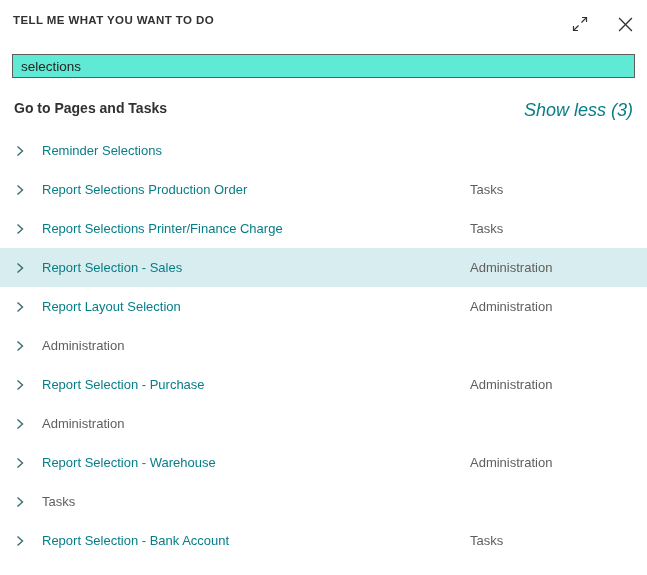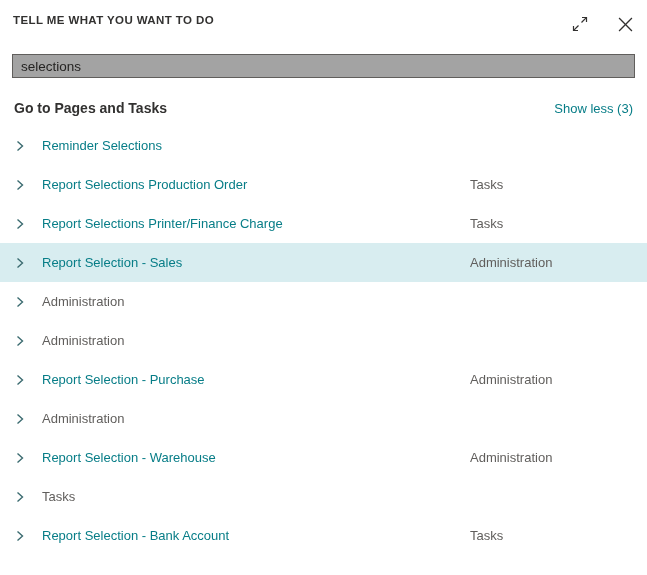--- a/index.html
+++ b/index.html
@@ -33,29 +33,29 @@
     background:none;border:none;padding:2px;margin:0;cursor:pointer;
     display:flex;align-items:center;justify-content:center;color:var(--title-text);
   }
 
   .search-row{padding:20px 12px 0 12px;}
   .search-input{
     width:100%;height:24px;
     border:1px solid var(--input-border);
     font-family:"Liberation Sans",sans-serif;
     font-size:13.5px;color:#252423;
-    padding:2px 8px;outline:none;background:#a3a3a3;
+    padding:2px 8px;outline:none;background:#5eead4;
   }
 
   .section-row{
-    display:flex;align-items:flex-end;justify-content:space-between;
+    display:flex;align-items:flex-start;justify-content:space-between;
     padding:22px 14px 10px 14px;
   }
   .section-title{font-size:14px;font-weight:700;color:var(--title-text);}
-  .show-less{font-size:13px;color:var(--link);text-decoration:none;cursor:pointer;}
+  .show-less{font-size:18px;color:var(--link);text-decoration:none;cursor:pointer;font-style:italic;}
 
   .results{width:100%;}
   .row{
     display:flex;align-items:center;
     height:39px;
     padding:0 12px 0 14px;
     cursor:pointer;
   }
   .row.selected{background:var(--selected-row-bg);}
   .chevron{
@@ -144,20 +144,21 @@
     </span>
     <span class="label">Report Selection - Sales</span>
     <span class="category">Administration</span>
   </div>
       <div class="row">
     <span class="chevron">
       <svg width="12" height="12" viewBox="0 0 12 12" fill="none" stroke="currentColor" stroke-width="1.4">
         <path d="M3.5 1.5 L8.5 6 L3.5 10.5"></path>
       </svg>
     </span>
+    <span class="label">Report Layout Selection</span>
     <span class="category">Administration</span>
   </div>
       <div class="row">
     <span class="chevron">
       <svg width="12" height="12" viewBox="0 0 12 12" fill="none" stroke="currentColor" stroke-width="1.4">
         <path d="M3.5 1.5 L8.5 6 L3.5 10.5"></path>
       </svg>
     </span>
     <span class="category">Administration</span>
   </div>

